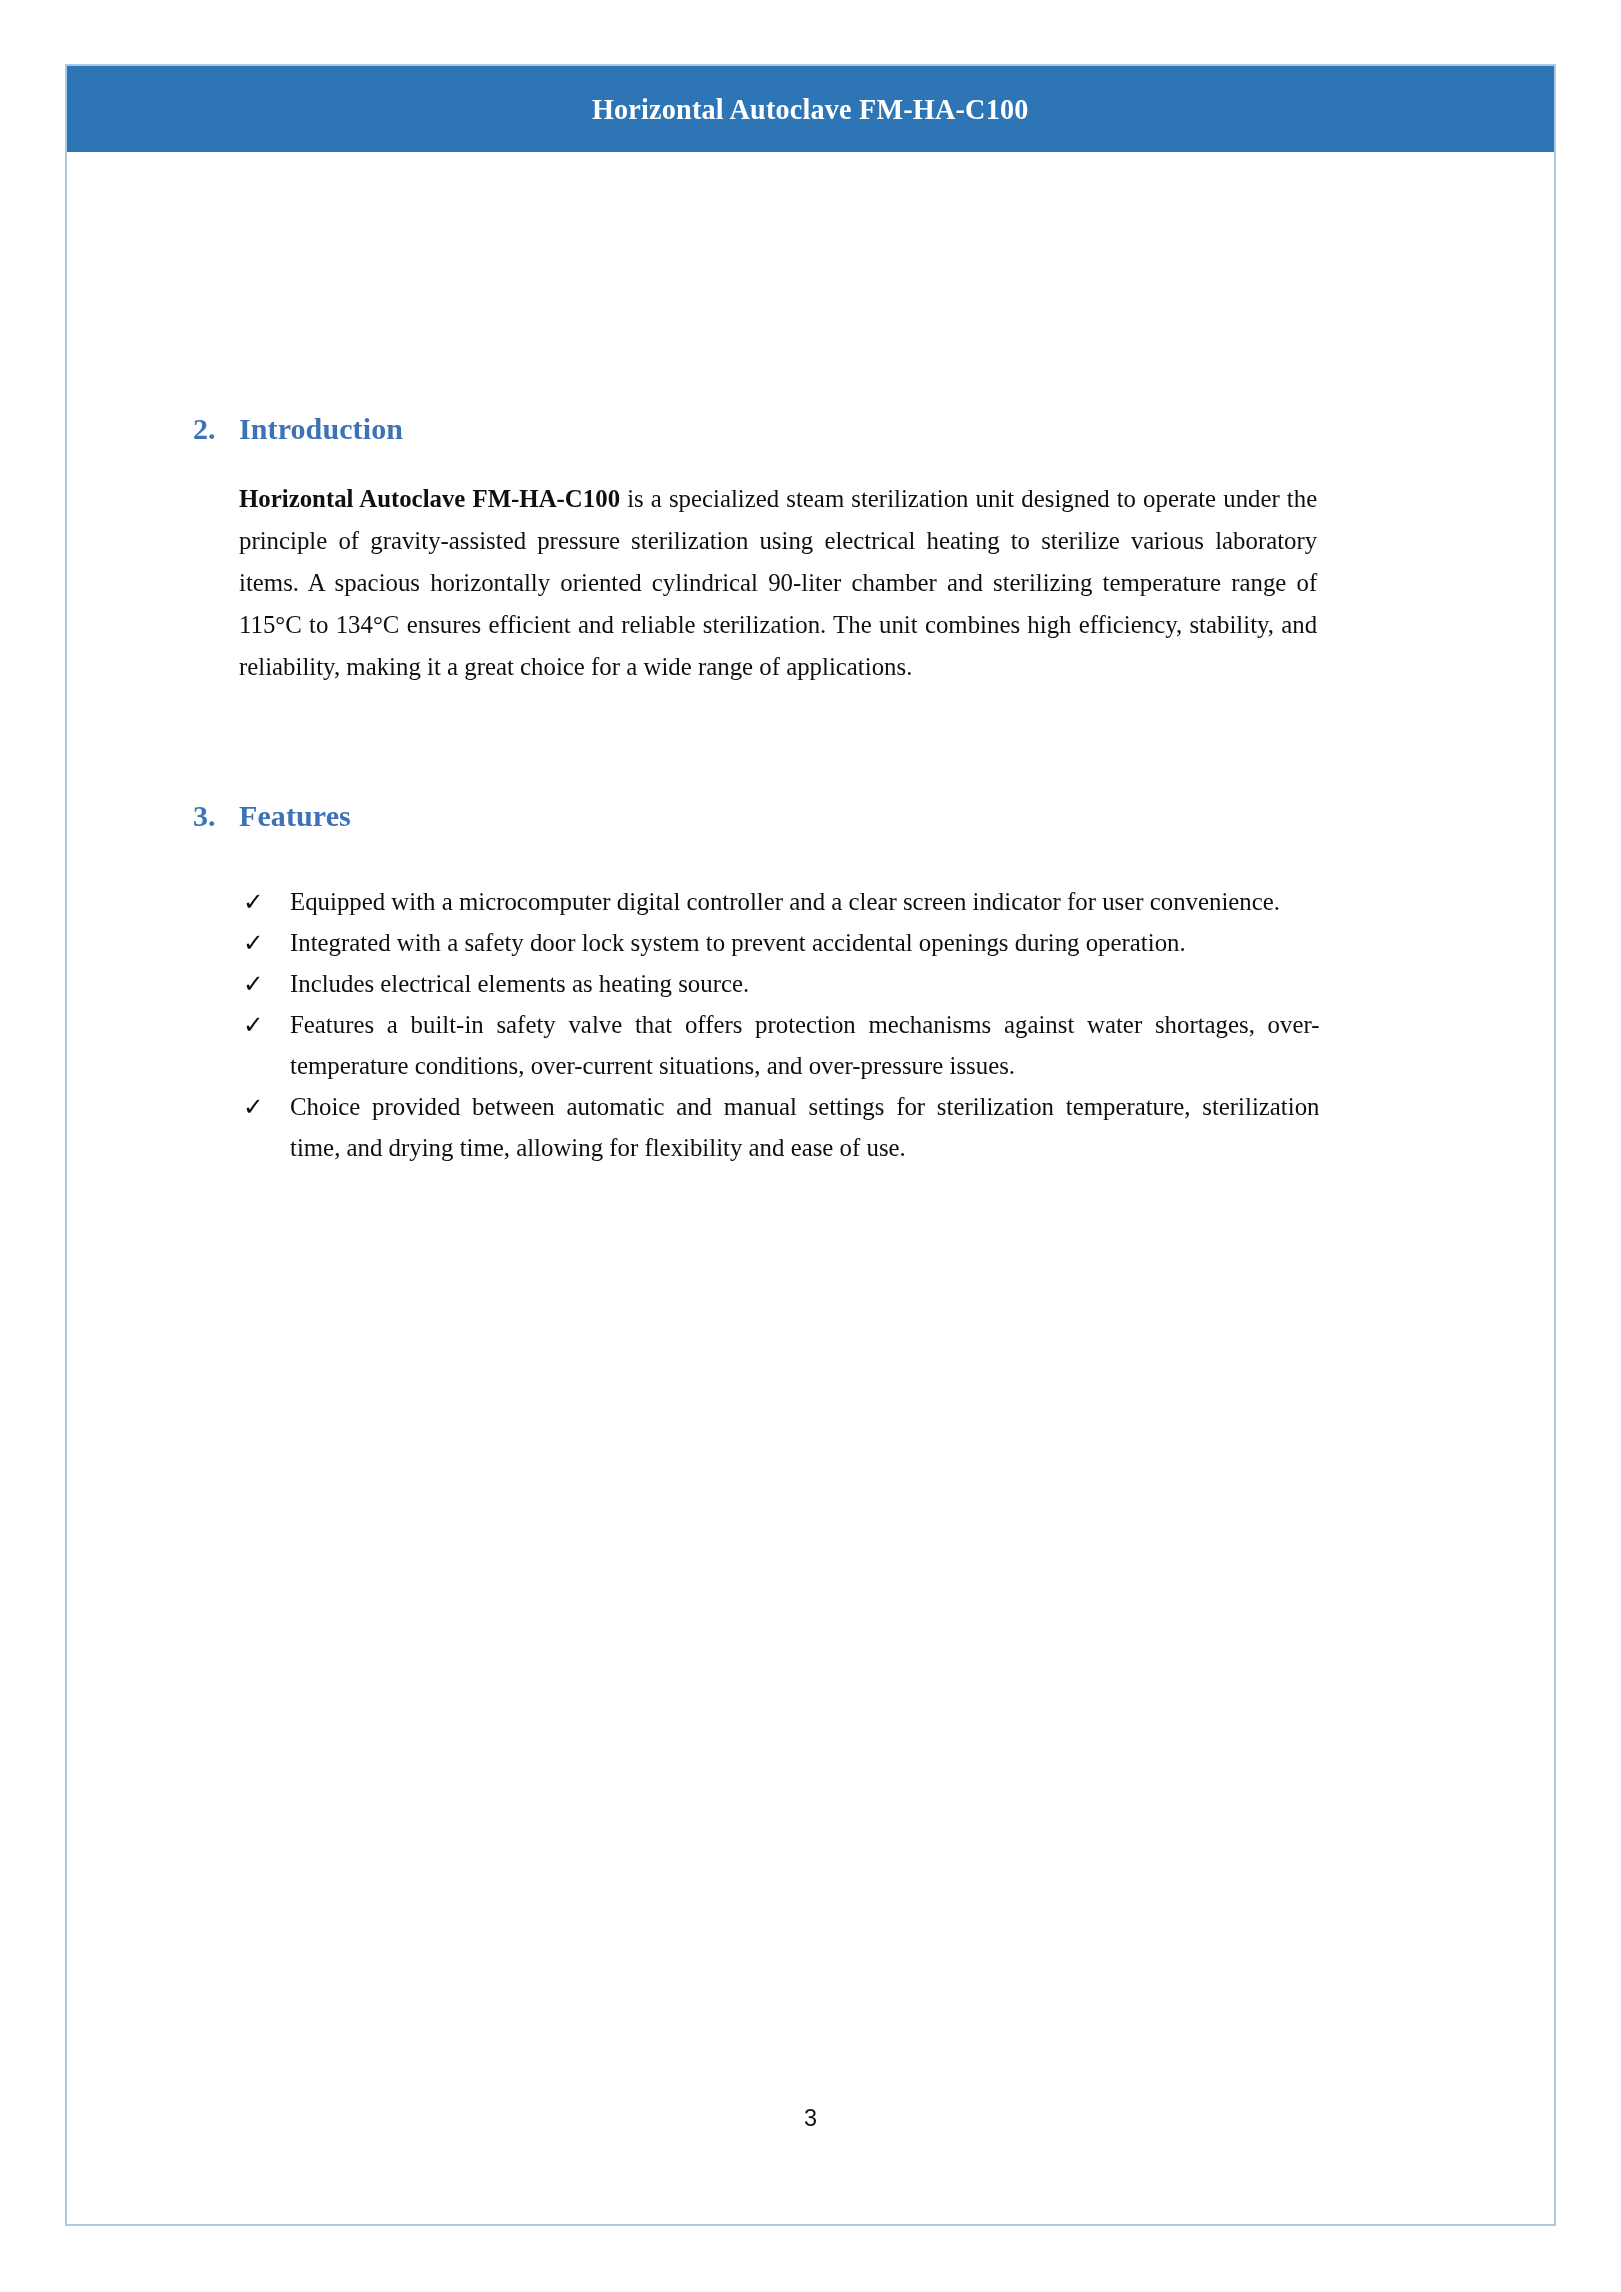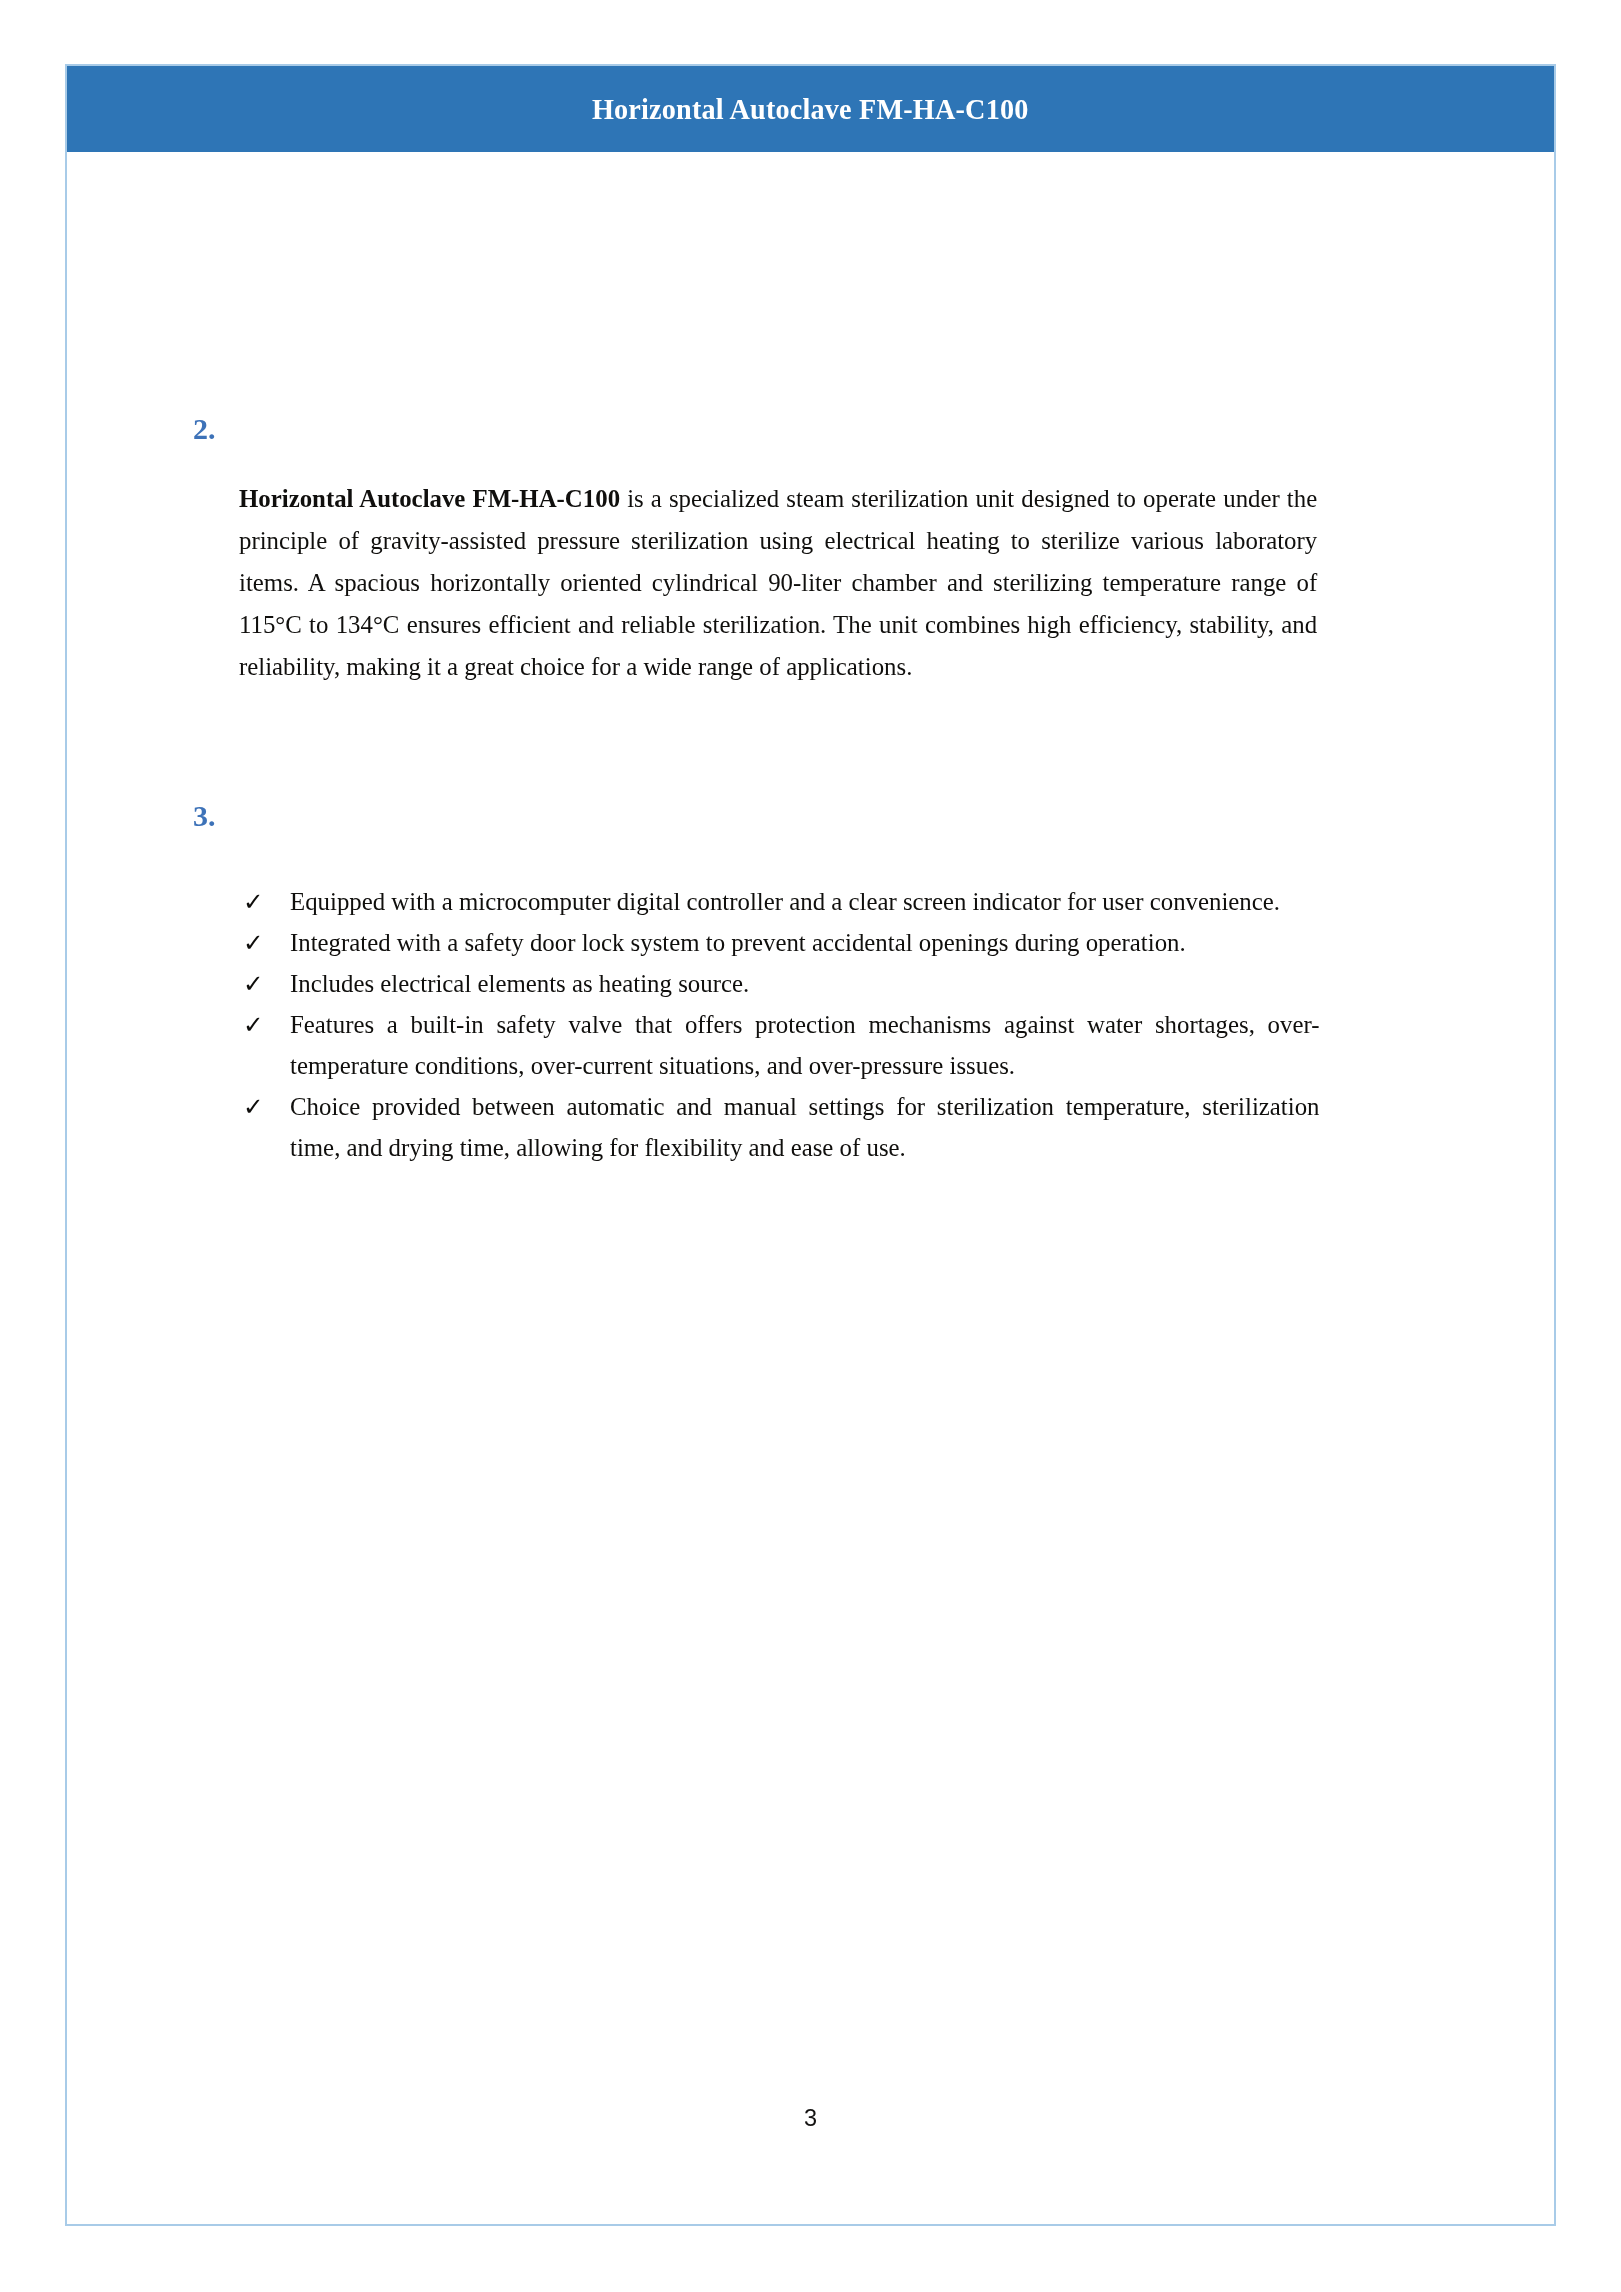--- a/index.html
+++ b/index.html
@@ -158,27 +158,29 @@
 
 <div id="header-banner">
   <span class="title">Horizontal Autoclave FM-HA-C100</span>
 </div>
 
 <div id="content">
 
   <div class="section" style="top:260px;">
     <div class="heading">
       <span class="num">2.</span>
+      <span class="htext">Introduction</span>
     </div>
     <p class="body-para" style="margin-top:32px;"><b>Horizontal Autoclave FM-HA-C100</b><span> is a specialized steam sterilization unit designed to operate under the principle of gravity-assisted pressure sterilization using electrical heating to sterilize various laboratory items. A spacious horizontally oriented cylindrical 90-liter chamber and sterilizing temperature range of 115°C to 134°C ensures efficient and reliable sterilization. The unit combines high efficiency, stability, and reliability, making it a great choice for a wide range of applications.</span></p>
   </div>
 
   <div class="section" style="top:647px;">
     <div class="heading">
       <span class="num">3.</span>
+      <span class="htext">Features</span>
     </div>
 
     <ul class="feature-list" id="feature-list" style="margin-top:48px;">
 
     <li class="feature-item">
           <span class="check">✓</span>
           <span class="ftext">Equipped with a microcomputer digital controller and a clear screen indicator for user convenience.</span>
         </li>
         <li class="feature-item">
           <span class="check">✓</span>

